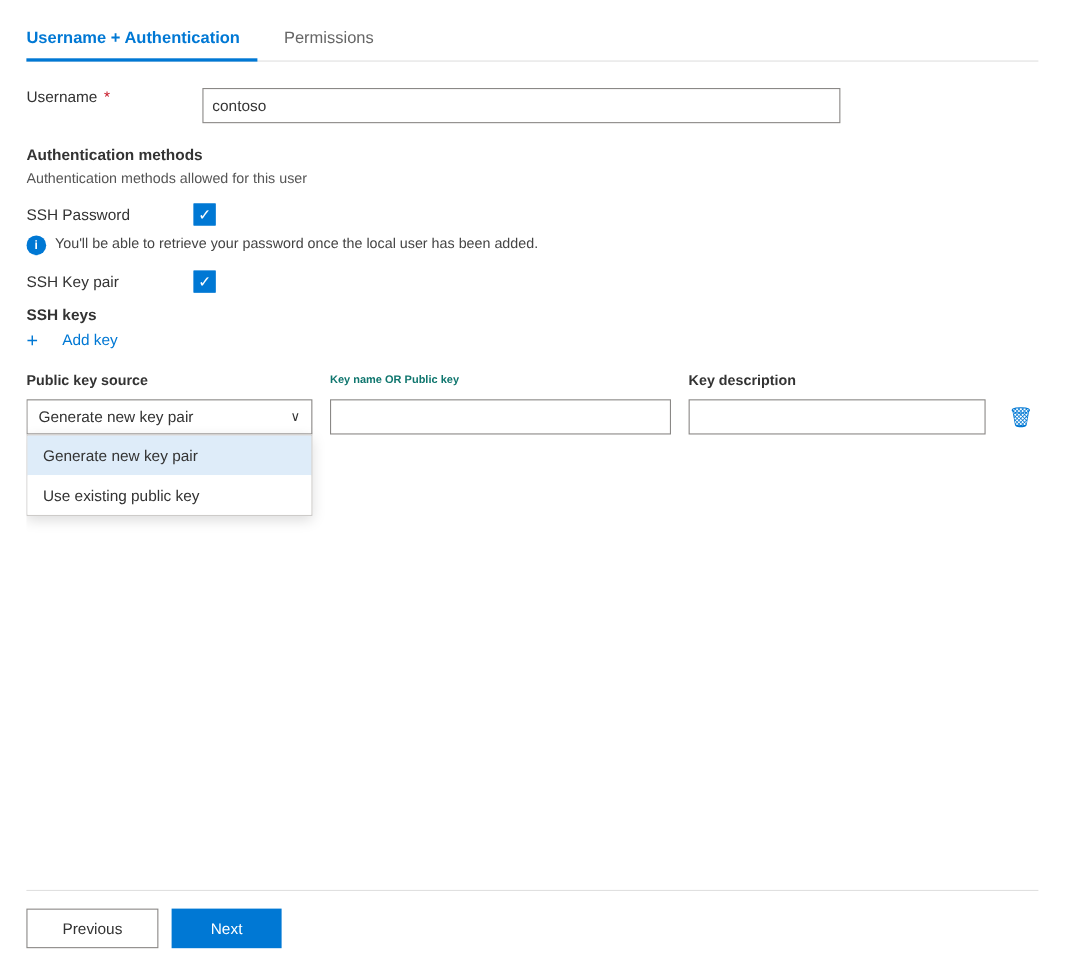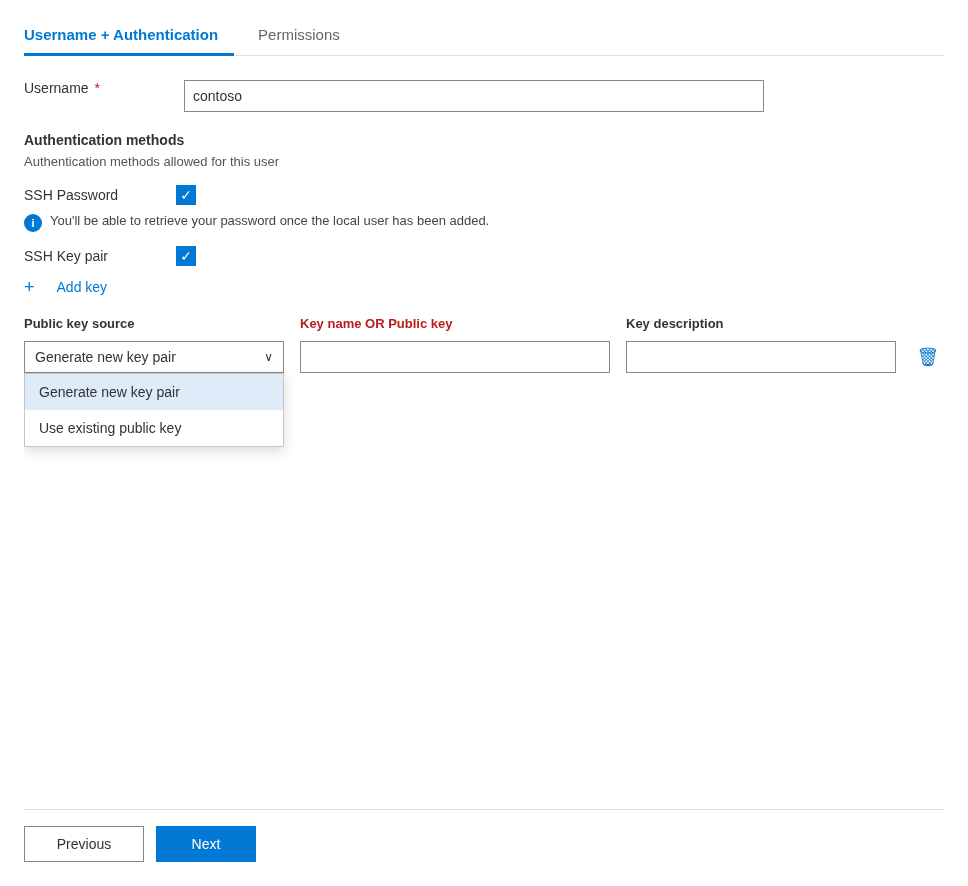--- a/index.html
+++ b/index.html
@@ -179,22 +179,22 @@
     }
     .col-source {
       width: 260px;
       font-weight: 700;
       font-size: 13px;
       color: #333;
     }
     .col-keyname {
       width: 310px;
       font-weight: 700;
-      font-size: 13px;
-      color: #b91c1c;
+      font-size: 10px;
+      color: #0f766e;
     }
     .col-desc {
       flex: 1;
       font-weight: 700;
       font-size: 13px;
       color: #333;
     }
 
     
     .table-row-data {
@@ -352,20 +352,21 @@
     </div>
 
     <div class="checkbox-row">
       <span class="checkbox-label">SSH Key pair</span>
       <div class="checkbox-box">
         <span class="checkmark">✓</span>
       </div>
     </div>
 
     <div class="ssh-keys-section">
+      <div class="section-heading">SSH keys</div>
       <div class="add-key-row">
         <span class="plus-icon">+</span>
         <span class="add-key-label">Add key</span>
       </div>
 
       <div class="table-headers">
         <div class="col-source">Public key source</div>
         <div class="col-keyname">Key name OR Public key</div>
         <div class="col-desc">Key description</div>
       </div>

